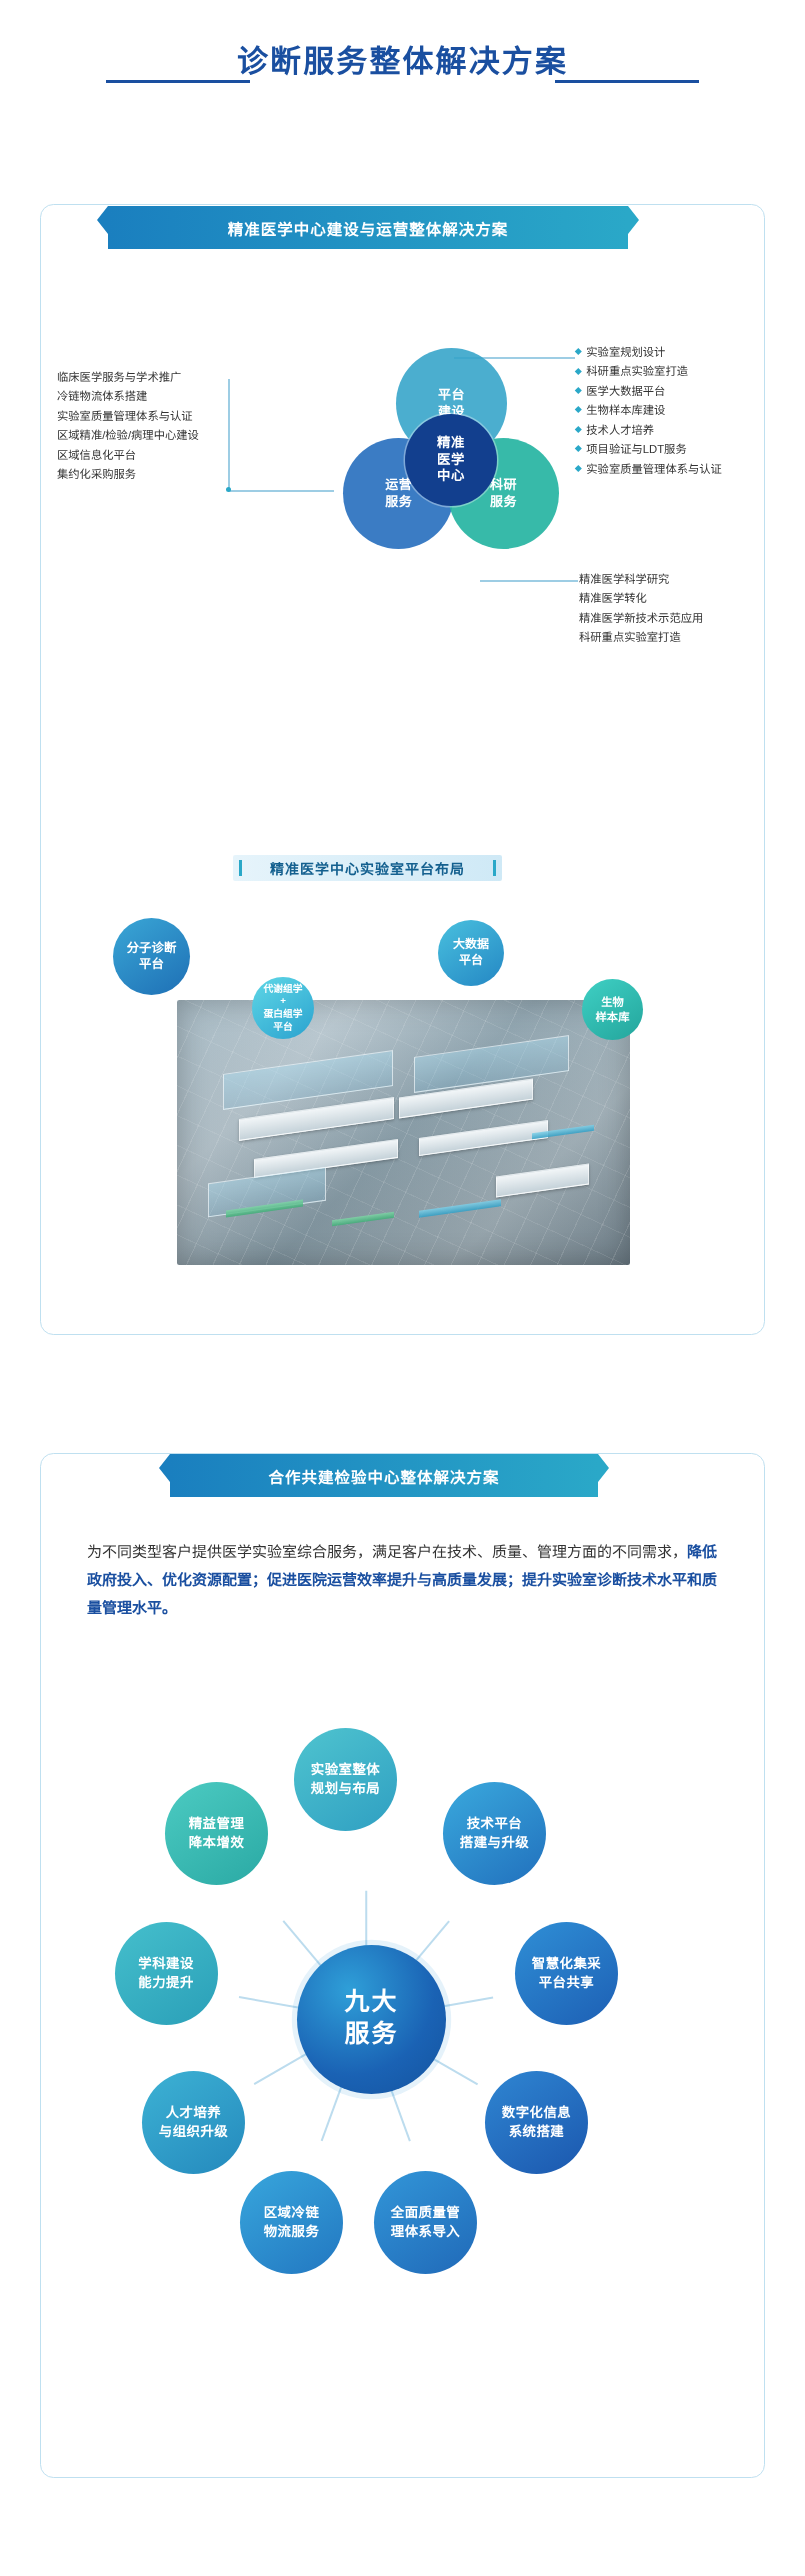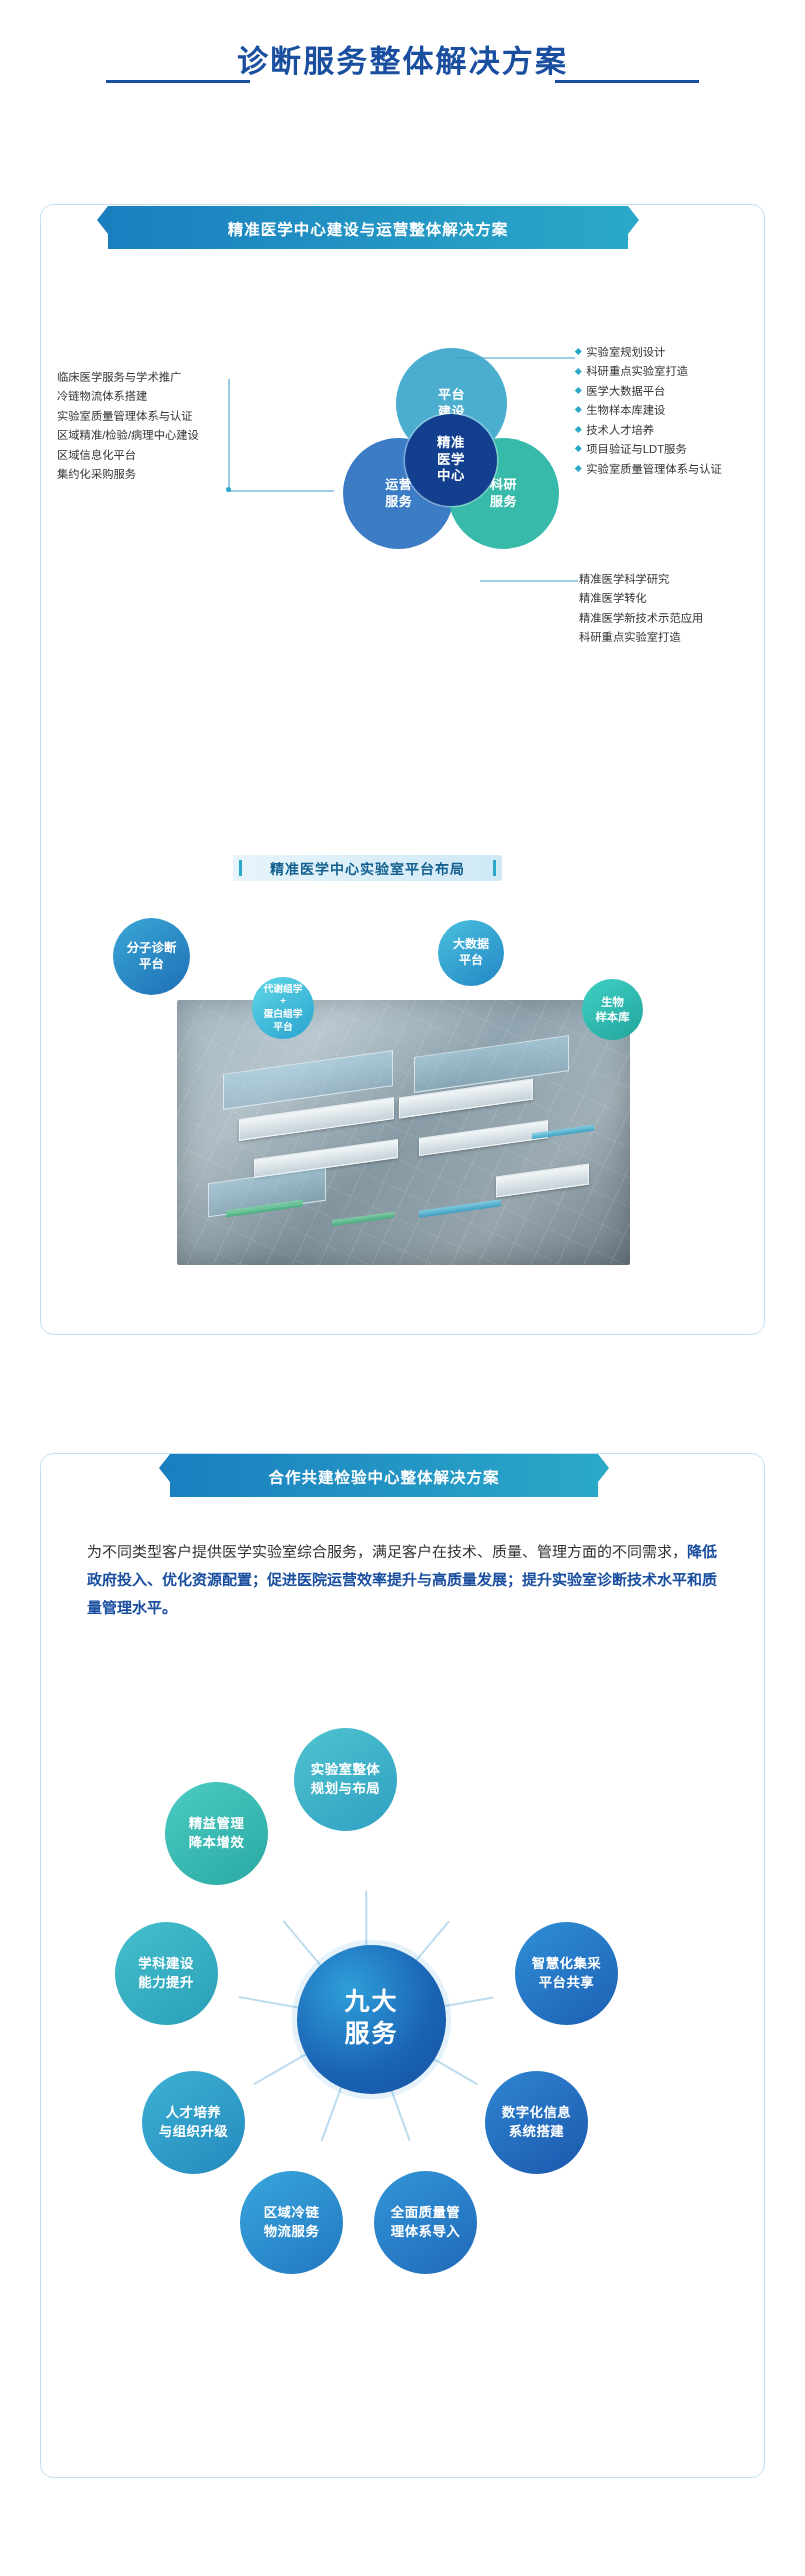--- a/index.html
+++ b/index.html
@@ -401,20 +401,22 @@
     <div class="spoke" style="left:273px; top:355px; width:129px; transform:rotate(110deg);"></div>
     <div class="spoke" style="left:273px; top:355px; width:129px; transform:rotate(150deg);"></div>
     <div class="spoke" style="left:273px; top:355px; width:129px; transform:rotate(190deg);"></div>
     <div class="spoke" style="left:273px; top:355px; width:129px; transform:rotate(230deg);"></div>
 
     <div class="hub" style="white-space:pre-line;">九大
 服务</div>
 
     <div class="node" style="left:201px; top:64px; background:linear-gradient(145deg,#4fc4cf,#2f9fc2); white-space:pre-line;">实验室整体
 规划与布局</div>
+    <div class="node" style="left:350px; top:118px; background:linear-gradient(145deg,#3aa9dd,#2170bd); white-space:pre-line;">技术平台
+搭建与升级</div>
     <div class="node" style="left:422px; top:258px; background:linear-gradient(145deg,#2f8fd6,#1d5fb4); white-space:pre-line;">智慧化集采
 平台共享</div>
     <div class="node" style="left:392px; top:407px; background:linear-gradient(145deg,#2f86d2,#1b57ae); white-space:pre-line;">数字化信息
 系统搭建</div>
     <div class="node" style="left:281px; top:507px; background:linear-gradient(145deg,#3296d8,#2069b8); white-space:pre-line;">全面质量管
 理体系导入</div>
     <div class="node" style="left:147px; top:507px; background:linear-gradient(145deg,#38a6dc,#2277c1); white-space:pre-line;">区域冷链
 物流服务</div>
     <div class="node" style="left:49px; top:407px; background:linear-gradient(145deg,#3db2d4,#2489bd); white-space:pre-line;">人才培养
 与组织升级</div>

